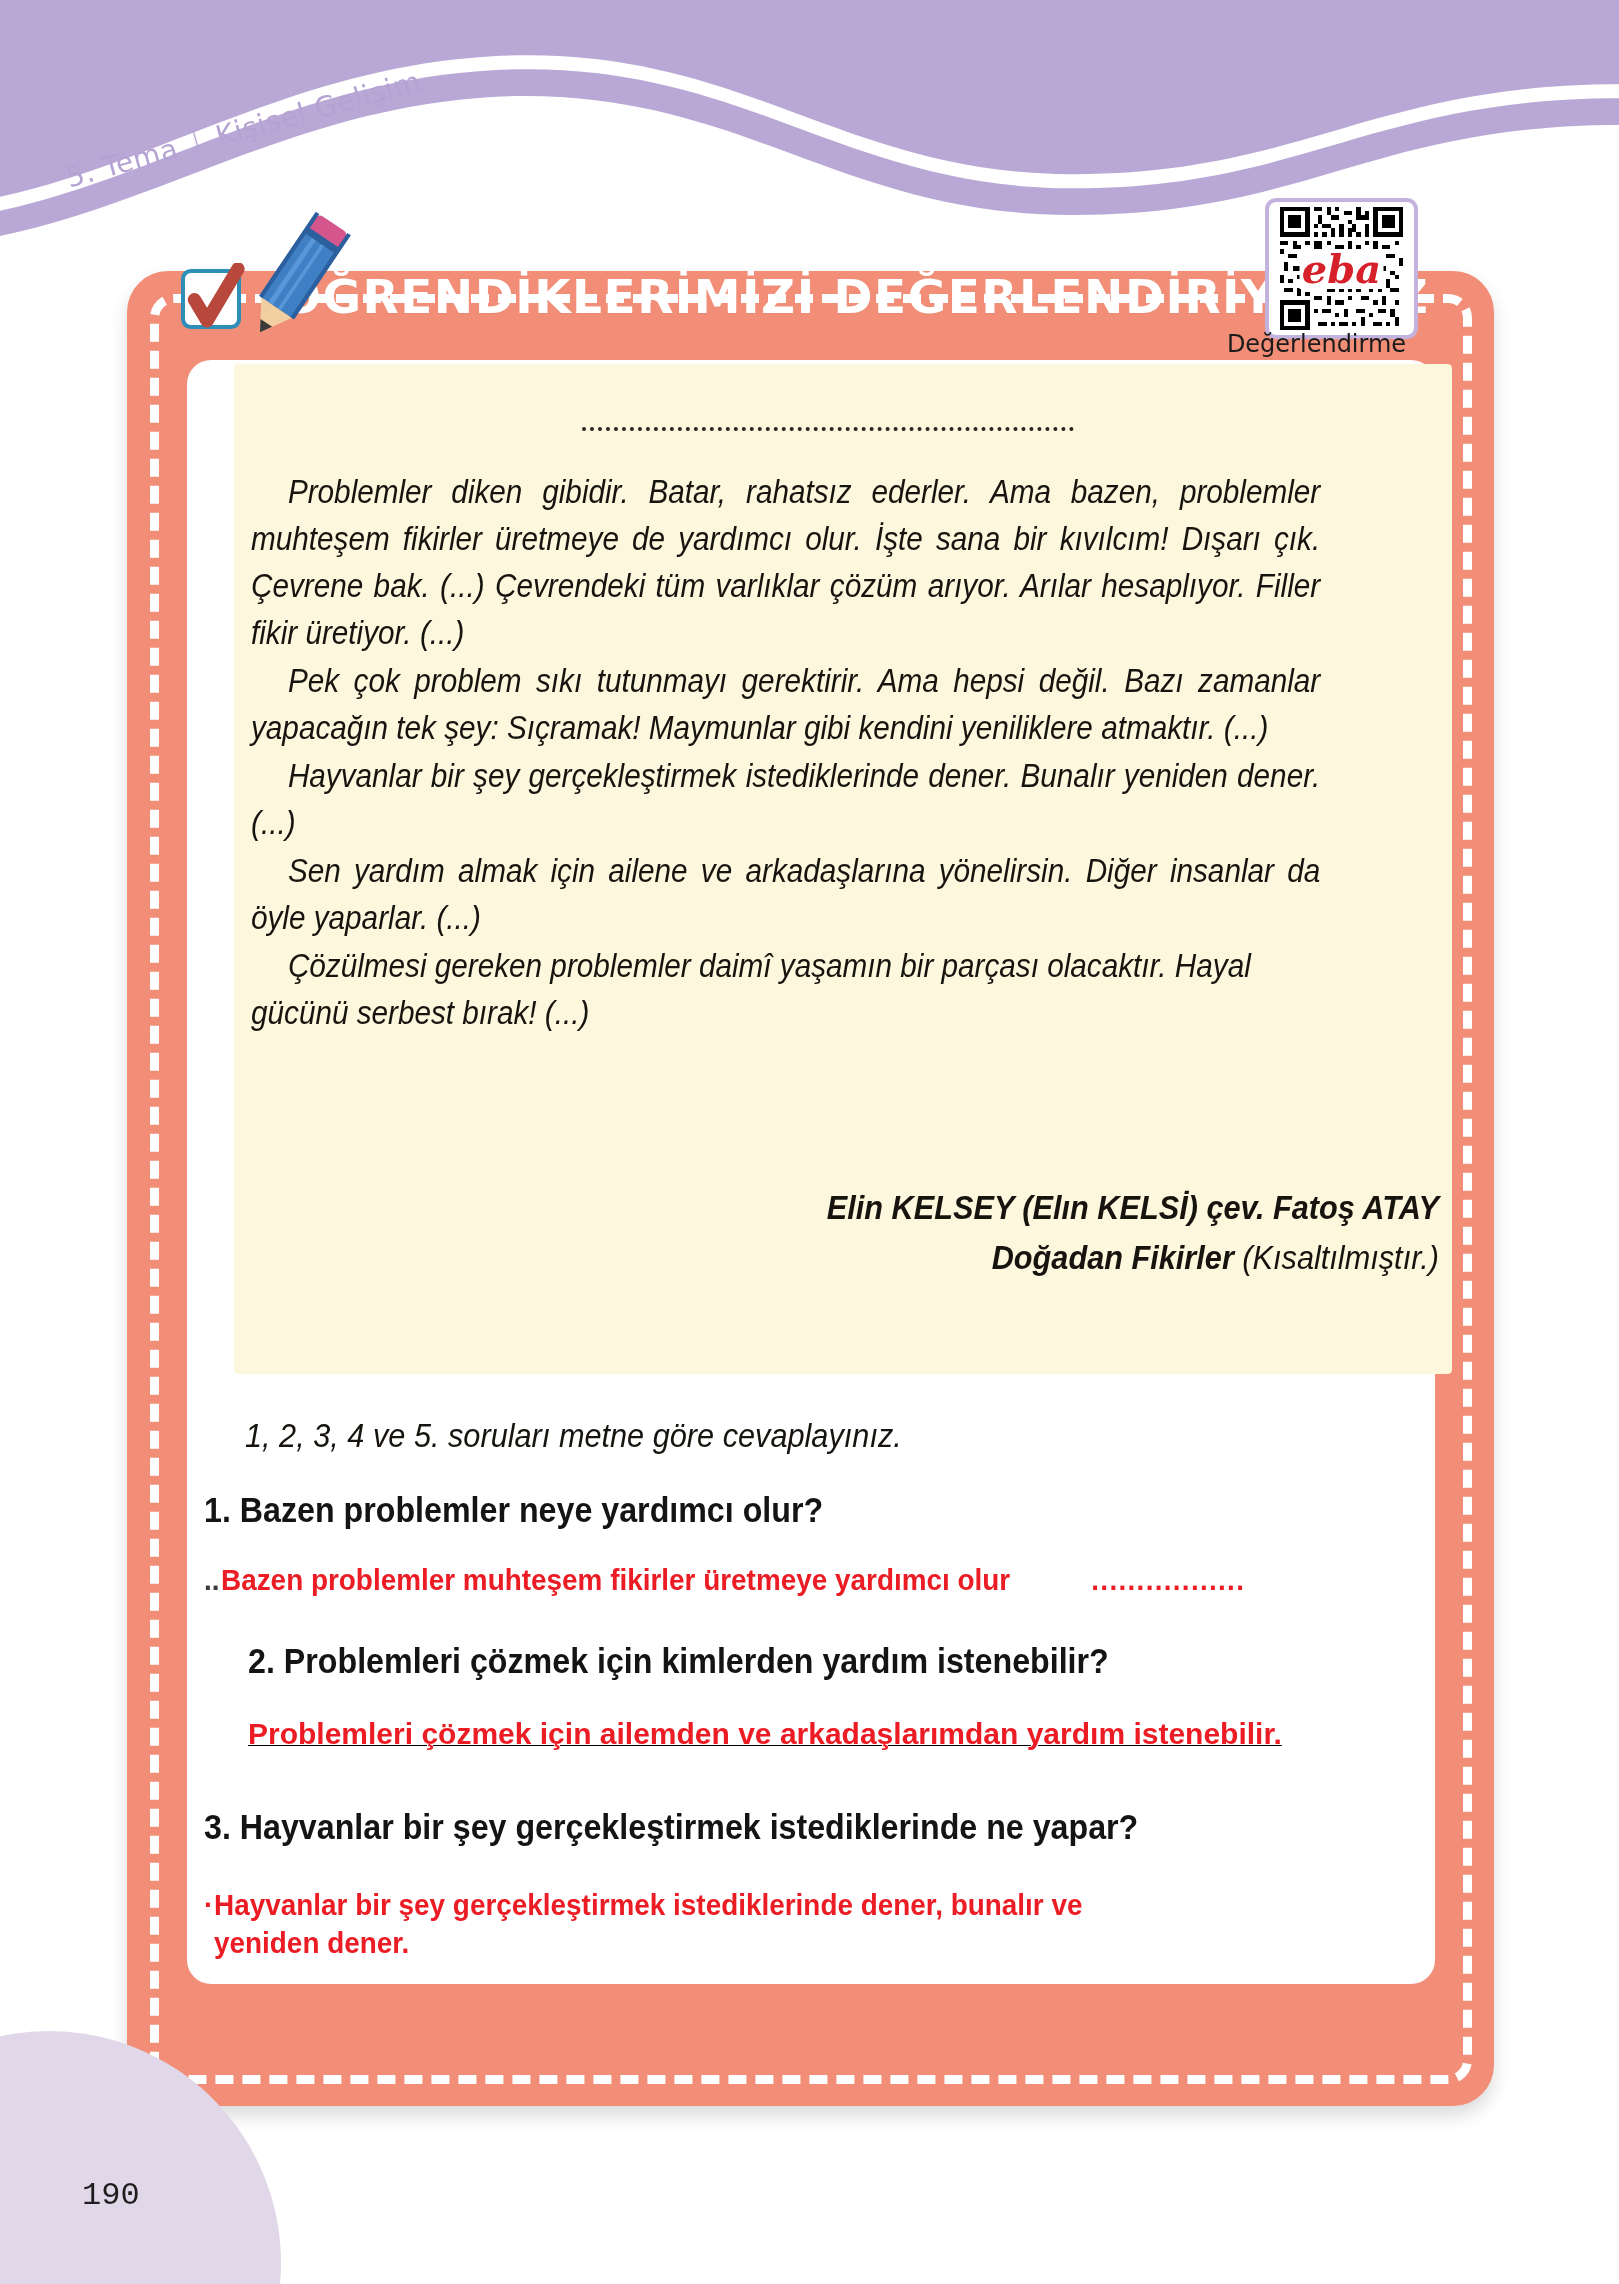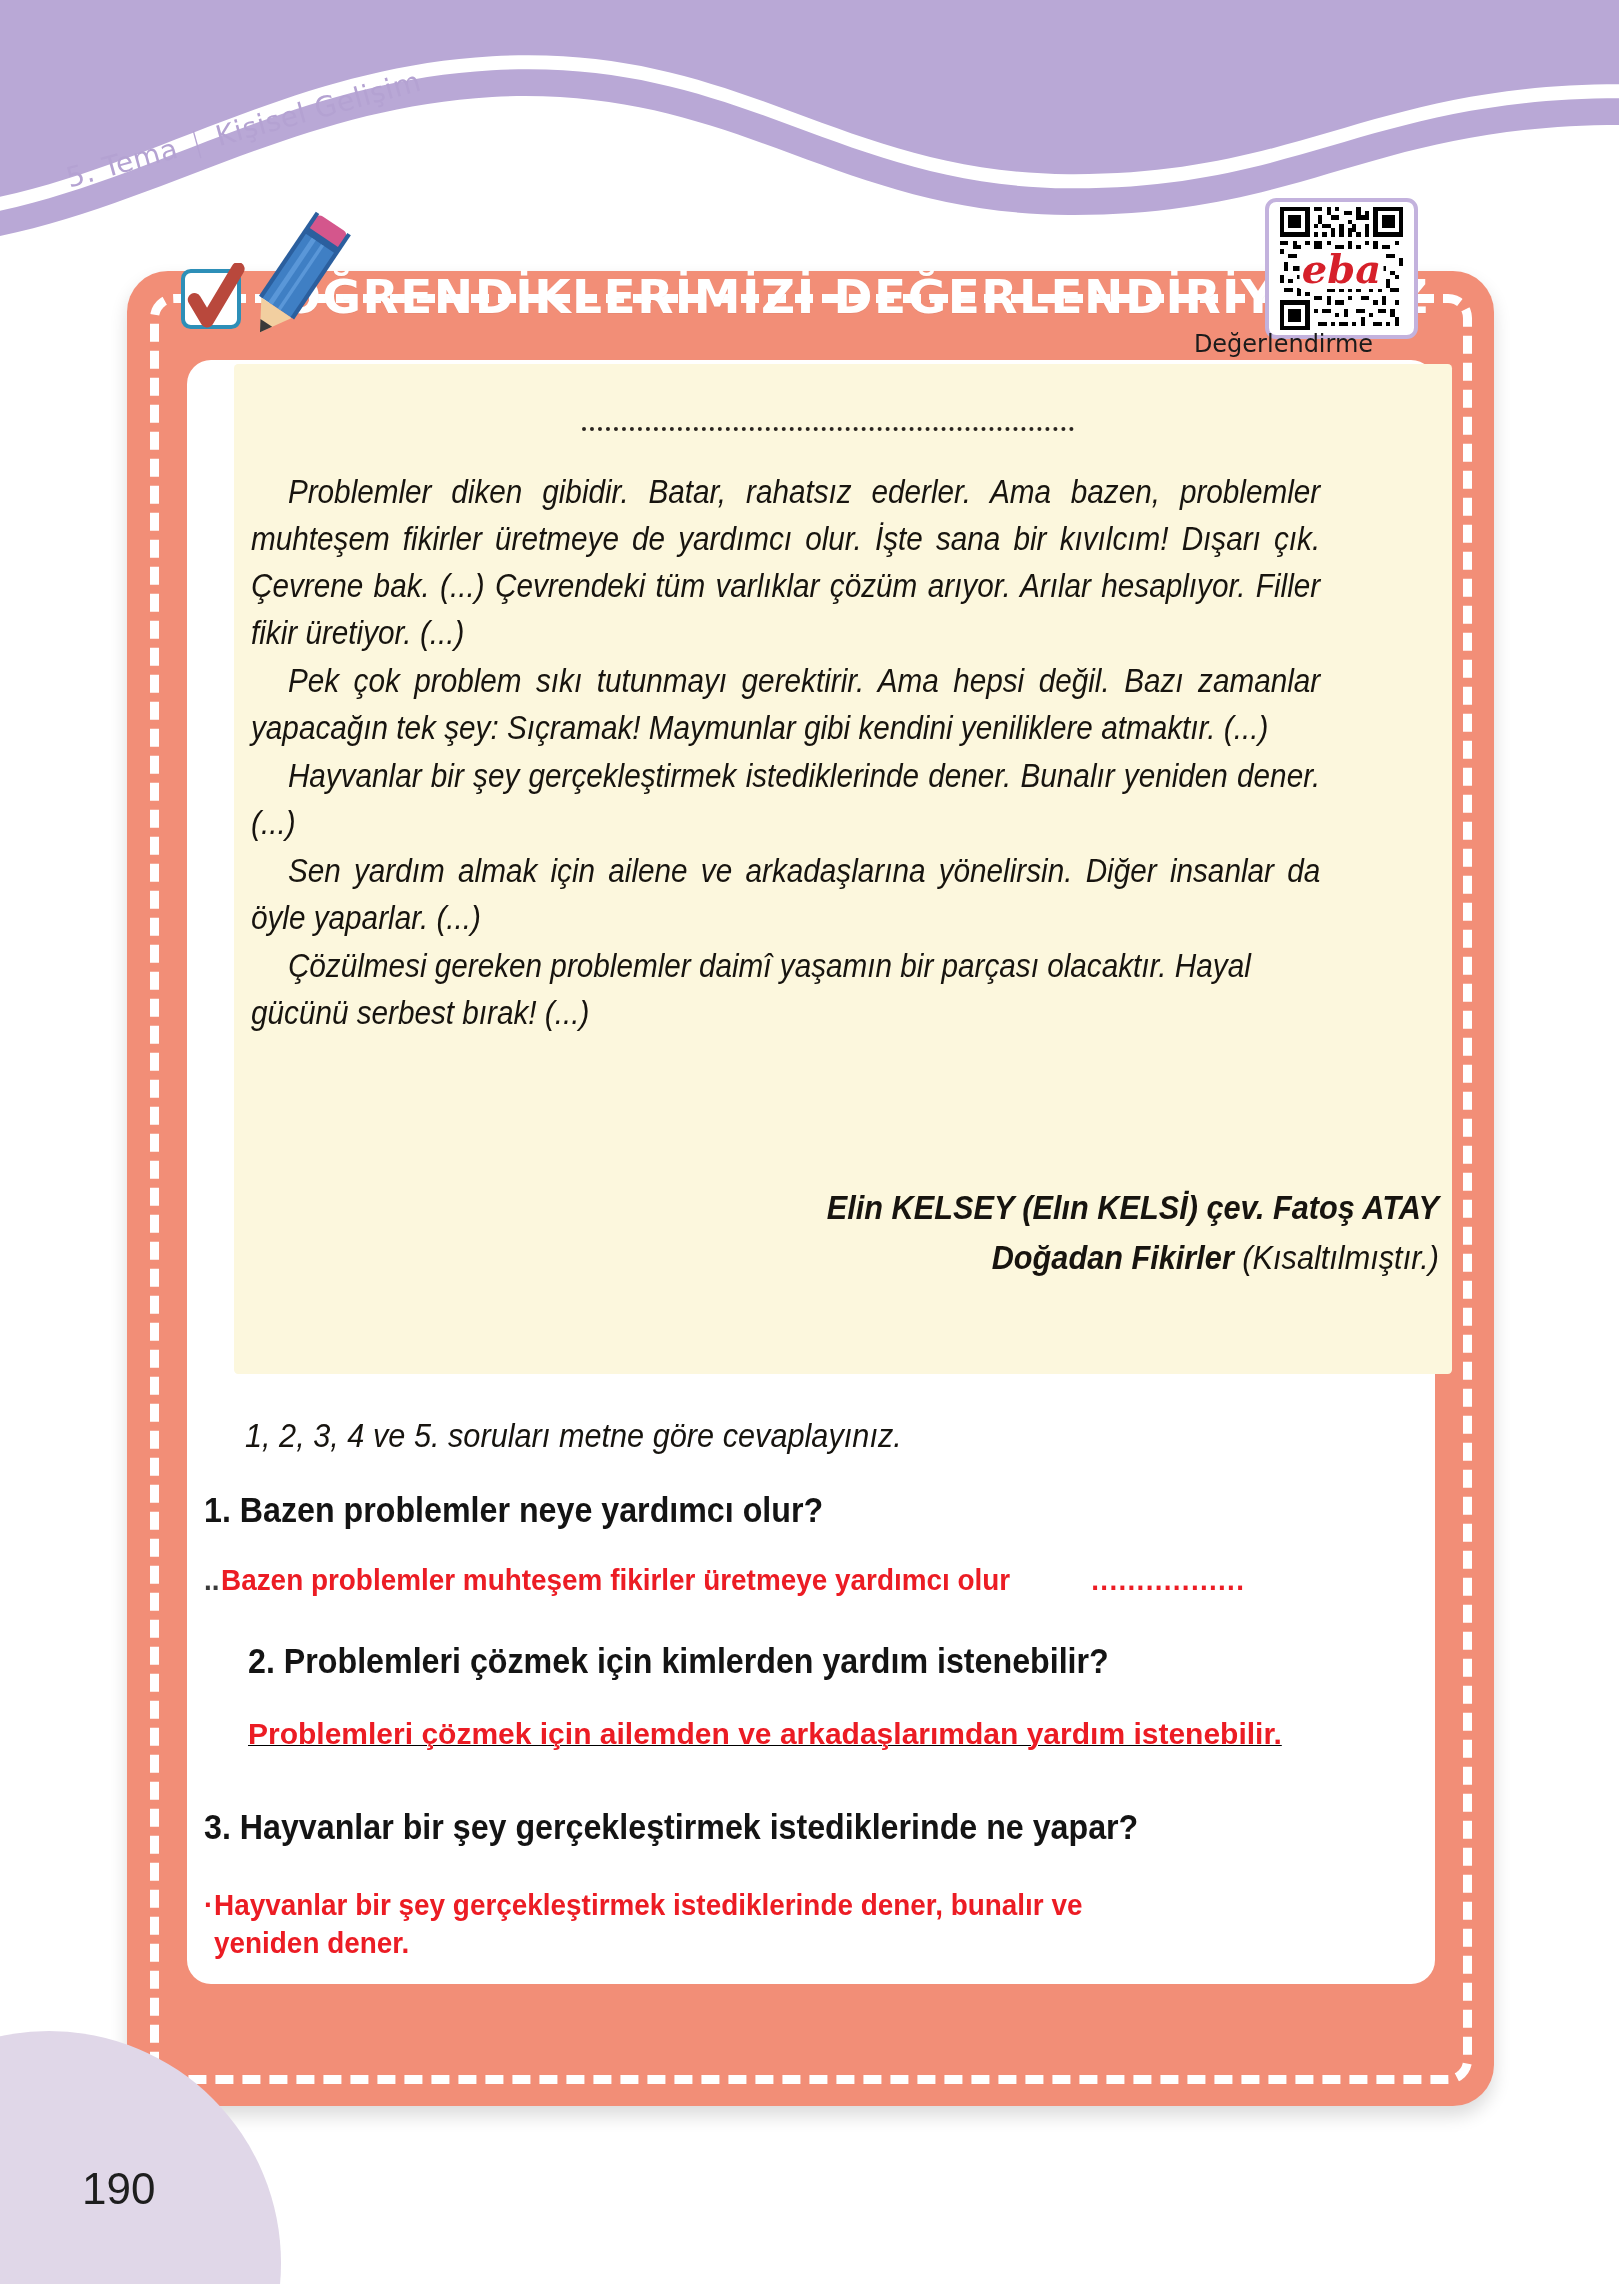--- a/index.html
+++ b/index.html
@@ -136,21 +136,21 @@
     font-family: "DejaVu Serif", serif;
     font-style: italic;
     font-weight: bold;
     font-size: 40px;
     background: #ffffff;
     padding: 0 2.8px;
     line-height: 1;
   }
   .qr-caption {
     position: absolute;
-    left: 1185px;
+    left: 1218px;
     top: 330px;
     width: 197px;
     text-align: center;
     font-family: "DejaVu Sans", sans-serif;
     font-size: 24px;
     color: #1b1b1b;
     z-index: 9;
   }
 
   
@@ -255,22 +255,22 @@
     width: 464px;
     height: 464px;
     background: #e0d7e8;
     border-radius: 50%;
     z-index: 1;
   }
   .page-number {
     position: absolute;
     left: 82px;
     bottom: 70px;
-    font-family: Liberation Sans, sans-serif;
-    font-size: 44px;
+    font-family: Liberation Mono, monospace;
+    font-size: 32px;
     color: #1e1e1e;
     z-index: 3;
   }
 </style>
 </head>
 <body>
 
 <svg class="top-waves" viewBox="0 0 2304 400" preserveAspectRatio="none">
   <path d="M0,0 L2304,0 L2304,120 C1950,120 1850,250 1520,248 C1190,246 1050,60 700,80 C420,96 230,230 0,280 Z" fill="#b9a8d6"></path>
   <path d="M0,300 C230,250 420,116 700,100 C1050,80 1190,266 1520,268 C1850,270 1950,140 2304,140 L2304,178

